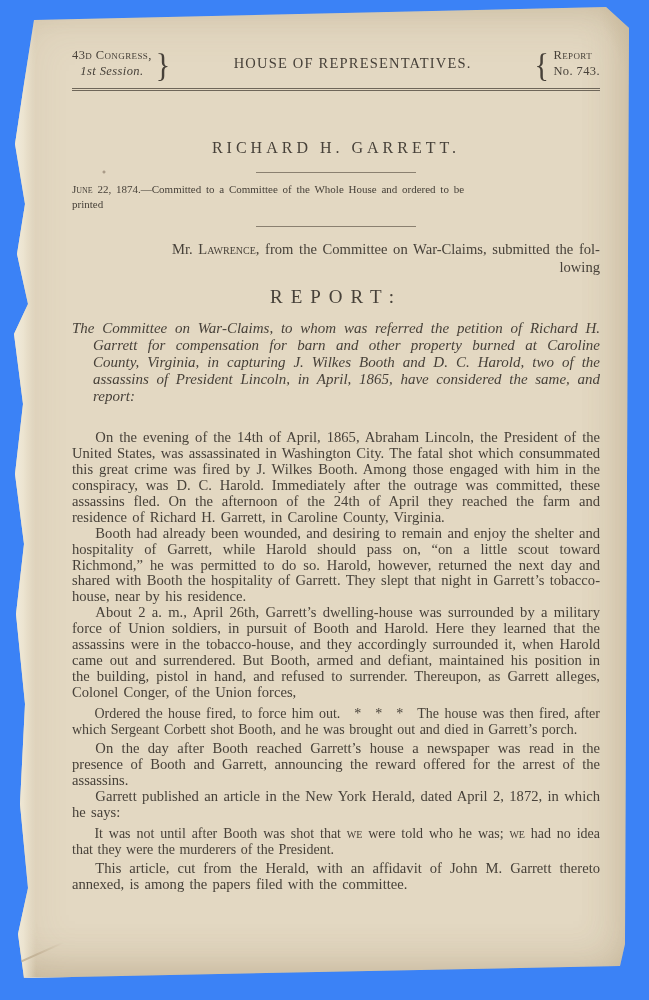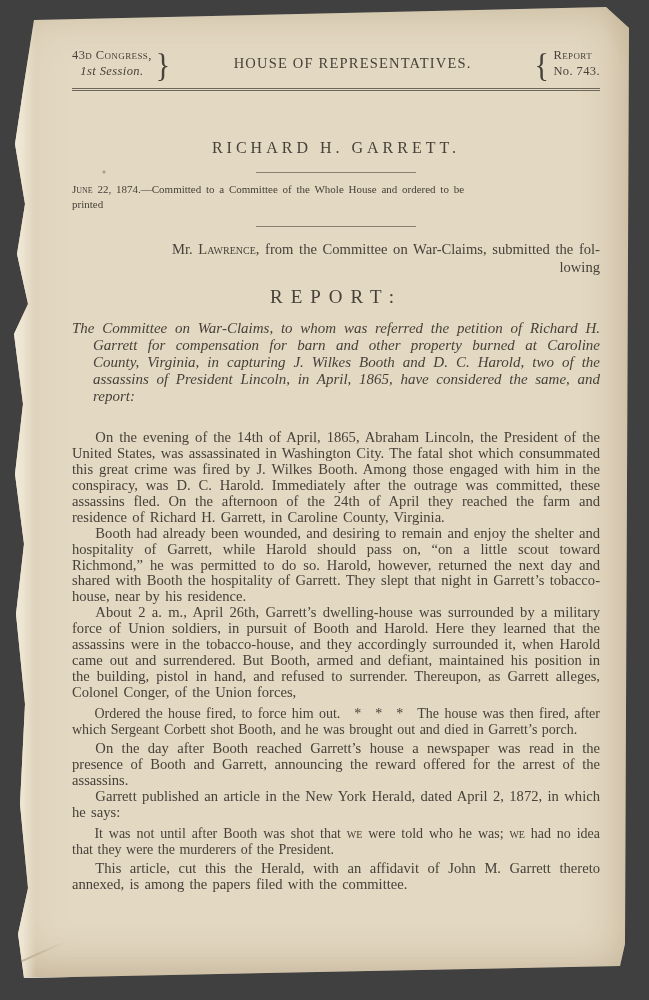--- a/index.html
+++ b/index.html
@@ -1,20 +1,20 @@
 <!DOCTYPE html>
 <html style="--paper: #e1d6bf; --paper-edge: #f3eee2; --ink: #474139; --rule: #6e6659; --backdrop: #ffffff;"><head>
 <meta charset="utf-8">
 <style>
   :root{
     --paper:#e1d6bf; --paper-edge:#f3eee2; --ink:#46403700; --rule:#6e6659;
   }
   *{box-sizing:border-box; margin:0; padding:0;}
   body{background:#888; font-family:"Liberation Serif","DejaVu Serif",serif;}
-  .screenshot{position:relative; width:649px; height:1000px; background:#404040; overflow:hidden; margin:0 auto;}
+  .screenshot{position:relative; width:649px; height:1000px; background:#3b82f6; overflow:hidden; margin:0 auto;}
 
   
   .page{
     position:absolute; left:8px; top:4px; width:632px; height:978px;
     background:
       radial-gradient(3px 3px at 96px 168px, rgba(70,50,35,.55), transparent 70%),
       radial-gradient(4px 4px at 295px 972px, rgba(165,60,45,.5), transparent 70%),
       radial-gradient(140% 120% at 50% 45%, #e3d8c2 55%, #d9ccb1 86%, #cdbfa1 100%);
     box-shadow: inset 0 0 55px rgba(140,115,75,.30), inset -16px -12px 42px rgba(140,115,75,.22);
     clip-path: polygon(26px 16px, 598px 3px, 621px 24px, 617px 940px, 612px 962px,
@@ -123,18 +123,18 @@
       <p class="para">Booth had already been wounded, and desiring to remain and enjoy the shelter and hospitality of Garrett, while Harold should pass on, “on a little scout toward Richmond,” he was permitted to do so. Harold, however, returned the next day and shared with Booth the hospitality of Garrett. They slept that night in Garrett’s tobacco-house, near by his residence.</p>
       <p class="para">About 2 a. m., April 26th, Garrett’s dwelling-house was surrounded by a military force of Union soldiers, in pursuit of Booth and Harold. Here they learned that the assassins were in the tobacco-house, and they accordingly surrounded it, when Harold came out and surrendered. But Booth, armed and defiant, maintained his position in the building, pistol in hand, and refused to surrender. Thereupon, as Garrett alleges, Colonel Conger, of the Union forces,</p>
 
       <p class="excerpt">Ordered the house fired, to force him out. * * * The house was then fired, after which Sergeant Corbett shot Booth, and he was brought out and died in Garrett’s porch.</p>
 
       <p class="para">On the day after Booth reached Garrett’s house a newspaper was read in the presence of Booth and Garrett, announcing the reward offered for the arrest of the assassins.</p>
       <p class="para">Garrett published an article in the New York Herald, dated April 2, 1872, in which he says:</p>
 
       <p class="excerpt"><span>It was not until after Booth was shot that </span><span class="sc">we</span><span> were told who he was; </span><span class="sc">we</span><span> had no idea that they were the murderers of the President.</span></p>
 
-      <p class="para">This article, cut this the Herald, with an affidavit of John M. Garrett thereto annexed, is among the papers filed with the committee.</p>
+      <p class="para">This article, cut from the Herald, with an affidavit of John M. Garrett thereto annexed, is among the papers filed with the committee.</p>
 
     </div>
     <div class="scanner-strip"></div>
   </div>
 </div>
 
 </body></html>

